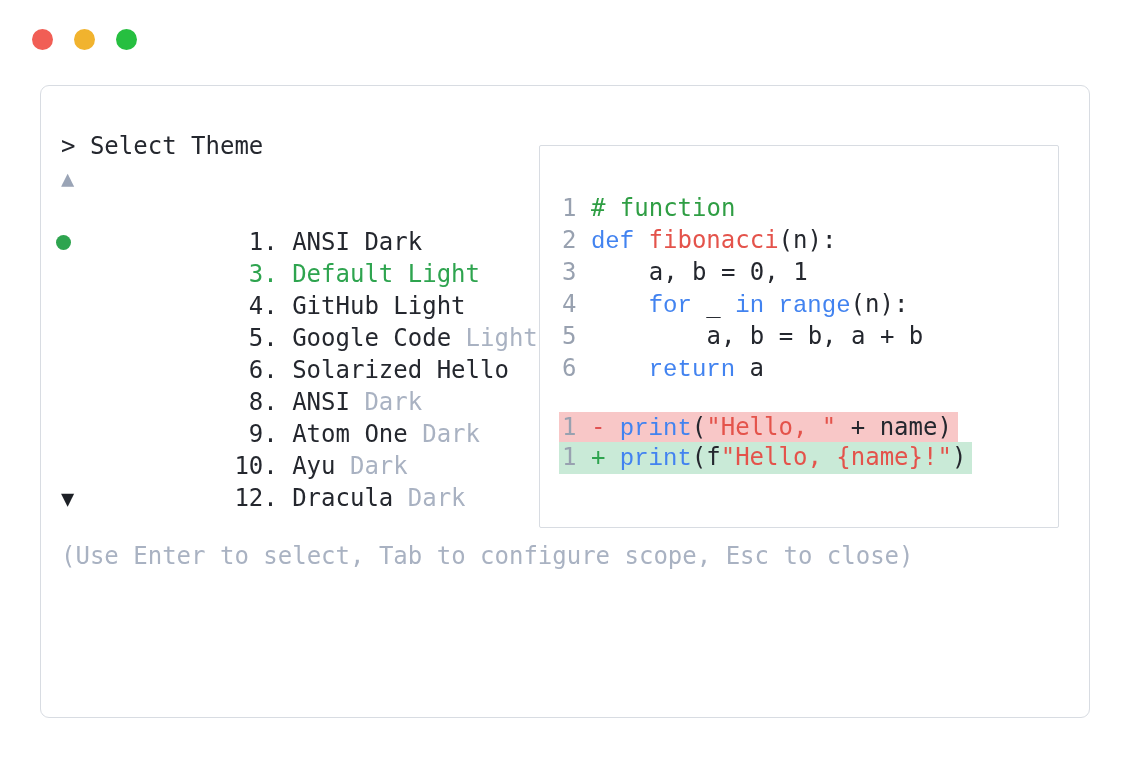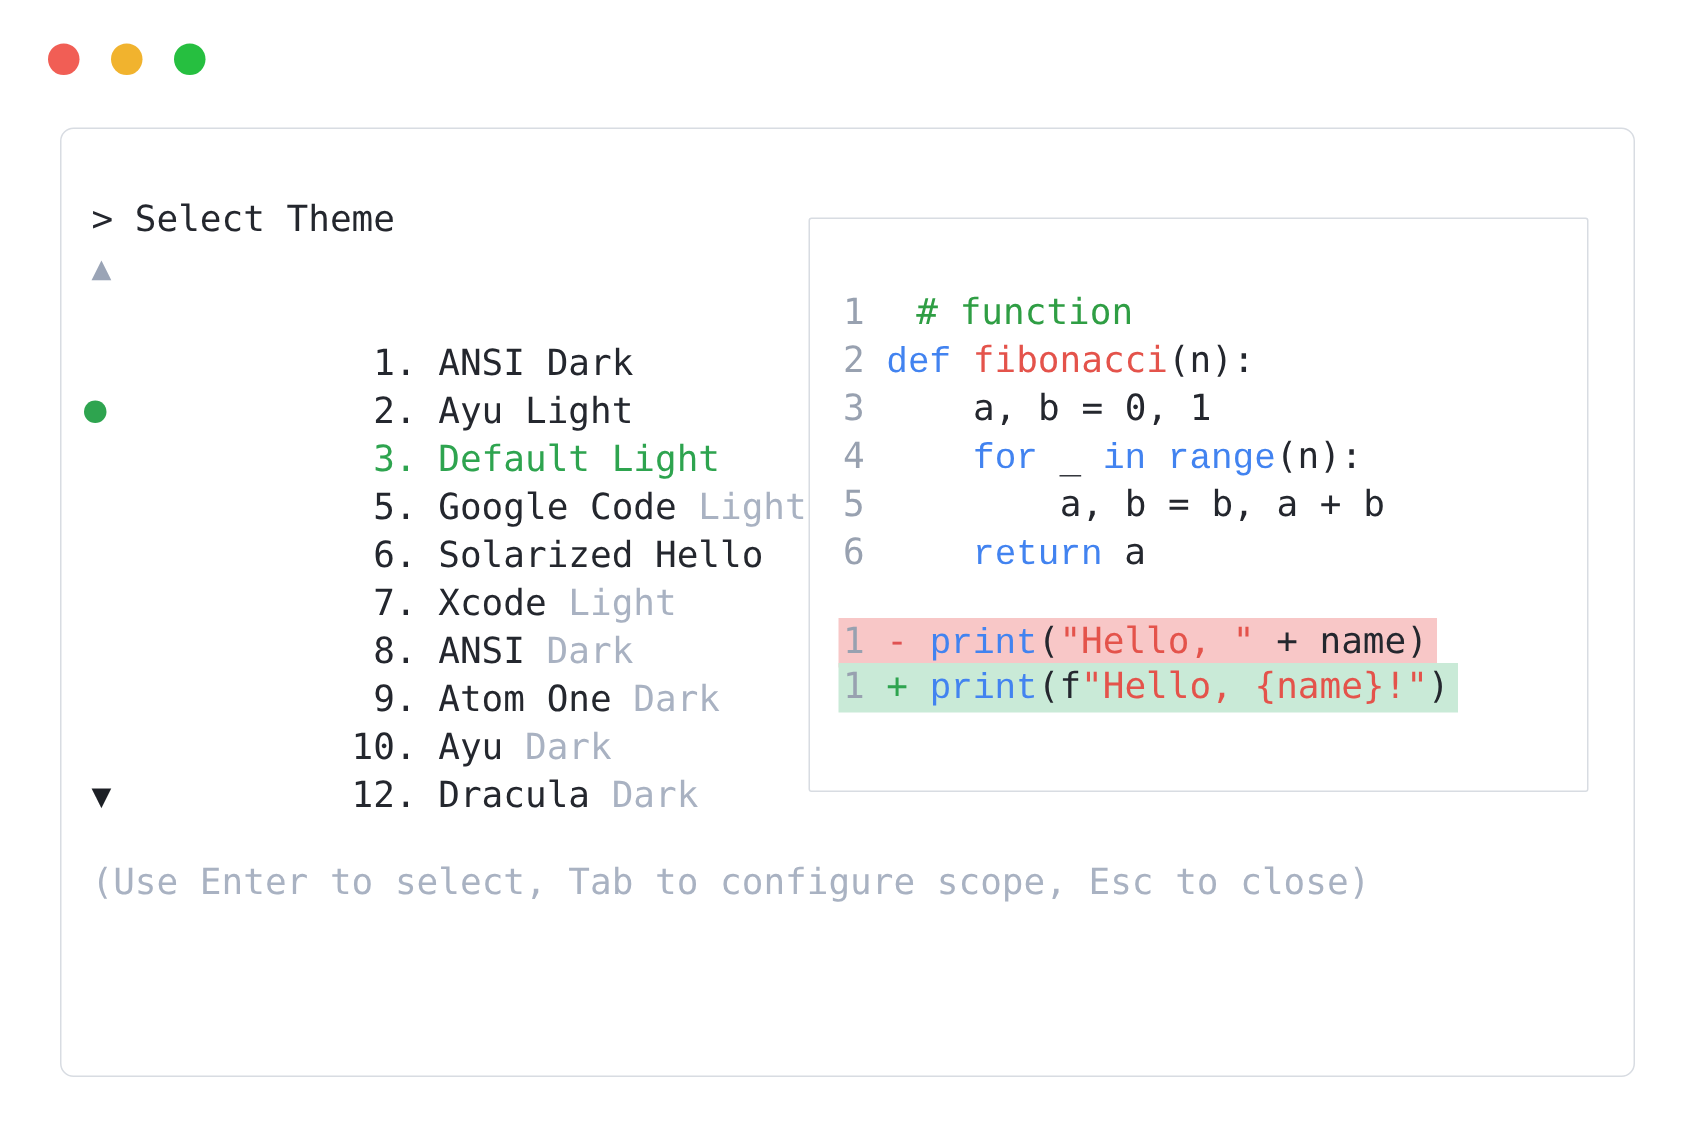--- a/index.html
+++ b/index.html
@@ -75,21 +75,21 @@
   .diff-row { line-height: 30px; height: 30px; white-space: pre; }
   .diff-bg { display: inline-block; margin-left: -3px; padding: 0 6px 0 3px; }
   .diff-row.removed .diff-bg { background: var(--diff-removed-bg); }
   .diff-row.added   .diff-bg { background: var(--diff-added-bg); }
 
   
   .tok-plain { color: var(--text-main); }
   .tok-kw    { color: var(--kw-blue); font-family: Liberation Mono, monospace; }
   .tok-fn    { color: var(--fn-red); }
   .tok-str   { color: var(--str-red); }
-  .tok-com   { color: var(--comment-green); margin-left: 20px; }
+  .tok-com   { color: var(--comment-green); }
   .tok-minus { color: var(--minus-red); }
   .tok-plus  { color: var(--plus-green); }
 </style>
 </head>
 <body>
 
 <div class="traffic">
   <button class="light red"></button>
   <button class="light yellow"></button>
   <button class="light green"></button>
@@ -102,34 +102,31 @@
       <div class="prompt">&gt; Select Theme</div>
 
       <div class="scroll-row">
         <span class="scroll-up-glyph">▲</span>
       </div>
 
       <ul class="theme-list">
         <li class="row">
           <span class="num">1.</span><span class="name-main">ANSI Dark</span>
         </li>
-        <li class="row">
-          <span class="num">2.</span><span class="name-main">Ayu Light</span>
-        </li>
         <li class="row selected">
           <span class="bullet"></span><span class="num">3.</span><span class="name-main">Default Light</span>
+        </li>
+        <li class="row">
+          <span class="num">4.</span><span class="name-main">GitHub Light</span>
         </li>
         <li class="row">
           <span class="num">5.</span><span class="name-main">Google Code</span><span class="name-muted">Light</span>
         </li>
         <li class="row">
           <span class="num">6.</span><span class="name-main">Solarized Hello</span>
-        </li>
-        <li class="row">
-          <span class="num">7.</span><span class="name-main">Xcode</span><span class="name-muted">Light</span>
         </li>
         <li class="row">
           <span class="num">8.</span><span class="name-main">ANSI</span><span class="name-muted">Dark</span>
         </li>
         <li class="row">
           <span class="num">9.</span><span class="name-main">Atom One</span><span class="name-muted">Dark</span>
         </li>
         <li class="row">
           <span class="num">10.</span><span class="name-main">Ayu</span><span class="name-muted">Dark</span>
         </li>

